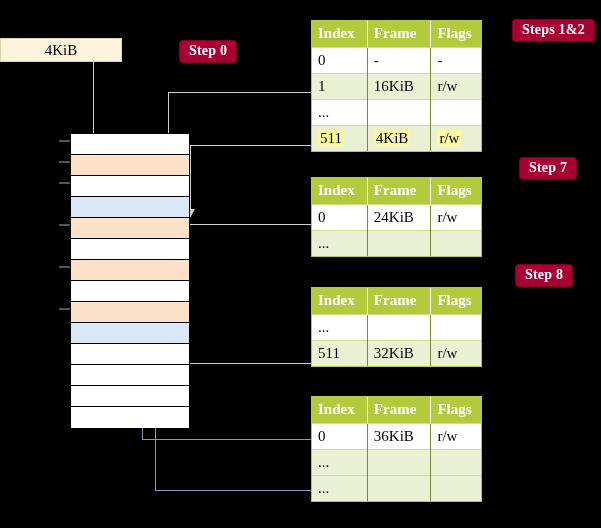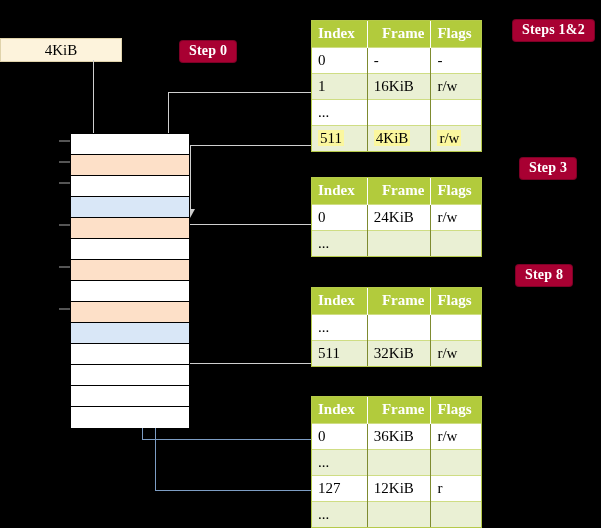--- a/index.html
+++ b/index.html
@@ -25,21 +25,21 @@
              text-align:left;padding:2px 6px 3px 6px;height:21px;
              border-right:1px solid #fff;}
   .ptable th:last-child{border-right:none;}
   .ptable td{font-size:15px;padding:1px 6px 2px 6px;height:22px;
              border-top:1px solid #cfdd84;border-right:1px solid #7e8b30;
              background:#fff;vertical-align:middle;}
   .ptable td:last-child{border-right:none;}
   .ptable tr.alt td{background:#eaf0d4;}
   .hl{background:#fbf79e !important;padding:0 2px;}
   .ptable .c0{width:56px;}
-  .ptable .c1{width:68px;text-align:right;}
+  .ptable .c1{width:68px;}
   .ptable .c2{width:45px;font-family:Liberation Serif, serif;}
 
   
   .mem{position:absolute;border:1px solid #000;box-sizing:border-box;}
   .mrow{height:21px;box-sizing:border-box;border-bottom:1px solid #000;background:#fff;}
   .mrow:last-child{border-bottom:none;}
   .mrow.peach{background:#fde0c8;}
   .mrow.blue{background:#d9e7f7;}
   .tick{position:absolute;width:11px;height:0;border-top:2px solid #555;}
 
@@ -56,21 +56,21 @@
 </style>
 </head>
 <body>
 
 <div class="stage">
 
   <div class="vbox" style="left:0px;top:38px;width:120px;">4KiB</div>
 
   <div class="badge" style="left:180px;top:41px;">Step 0</div>
   <div class="badge" style="left:513px;top:20px;">Steps 1&amp;2</div>
-  <div class="badge" style="left:520px;top:158px;">Step 3</div>
+  <div class="badge" style="left:520px;top:158px;">Step 7</div>
   <div class="badge" style="left:516px;top:265px;">Step 8</div>
 
   <div class="ln v" style="left:93px;top:60px;width:1px;height:93px;"></div>
   <div class="arrow down" style="left:88px;top:150px;"></div>
 
   <div class="ln h" style="left:168px;top:92px;width:145px;height:1px;"></div>
   <div class="ln v" style="left:168px;top:92px;width:1px;height:62px;"></div>
   <div class="arrow down" style="left:163px;top:150px;"></div>
 
   <div class="ln h" style="left:190px;top:145px;width:123px;height:1px;"></div>
@@ -212,25 +212,20 @@
         <tr>
           <td>0</td>
           <td>36KiB</td>
           <td>r/w</td>
         </tr>
         <tr class="alt">
           <td>...</td>
           <td></td>
           <td></td>
         </tr>
-        <tr>
-          <td>127</td>
-          <td>12KiB</td>
-          <td>r</td>
-        </tr>
         <tr class="alt">
           <td>...</td>
           <td></td>
           <td></td>
         </tr>
       </tbody>
     </table>
   </div>
 
 </div>

